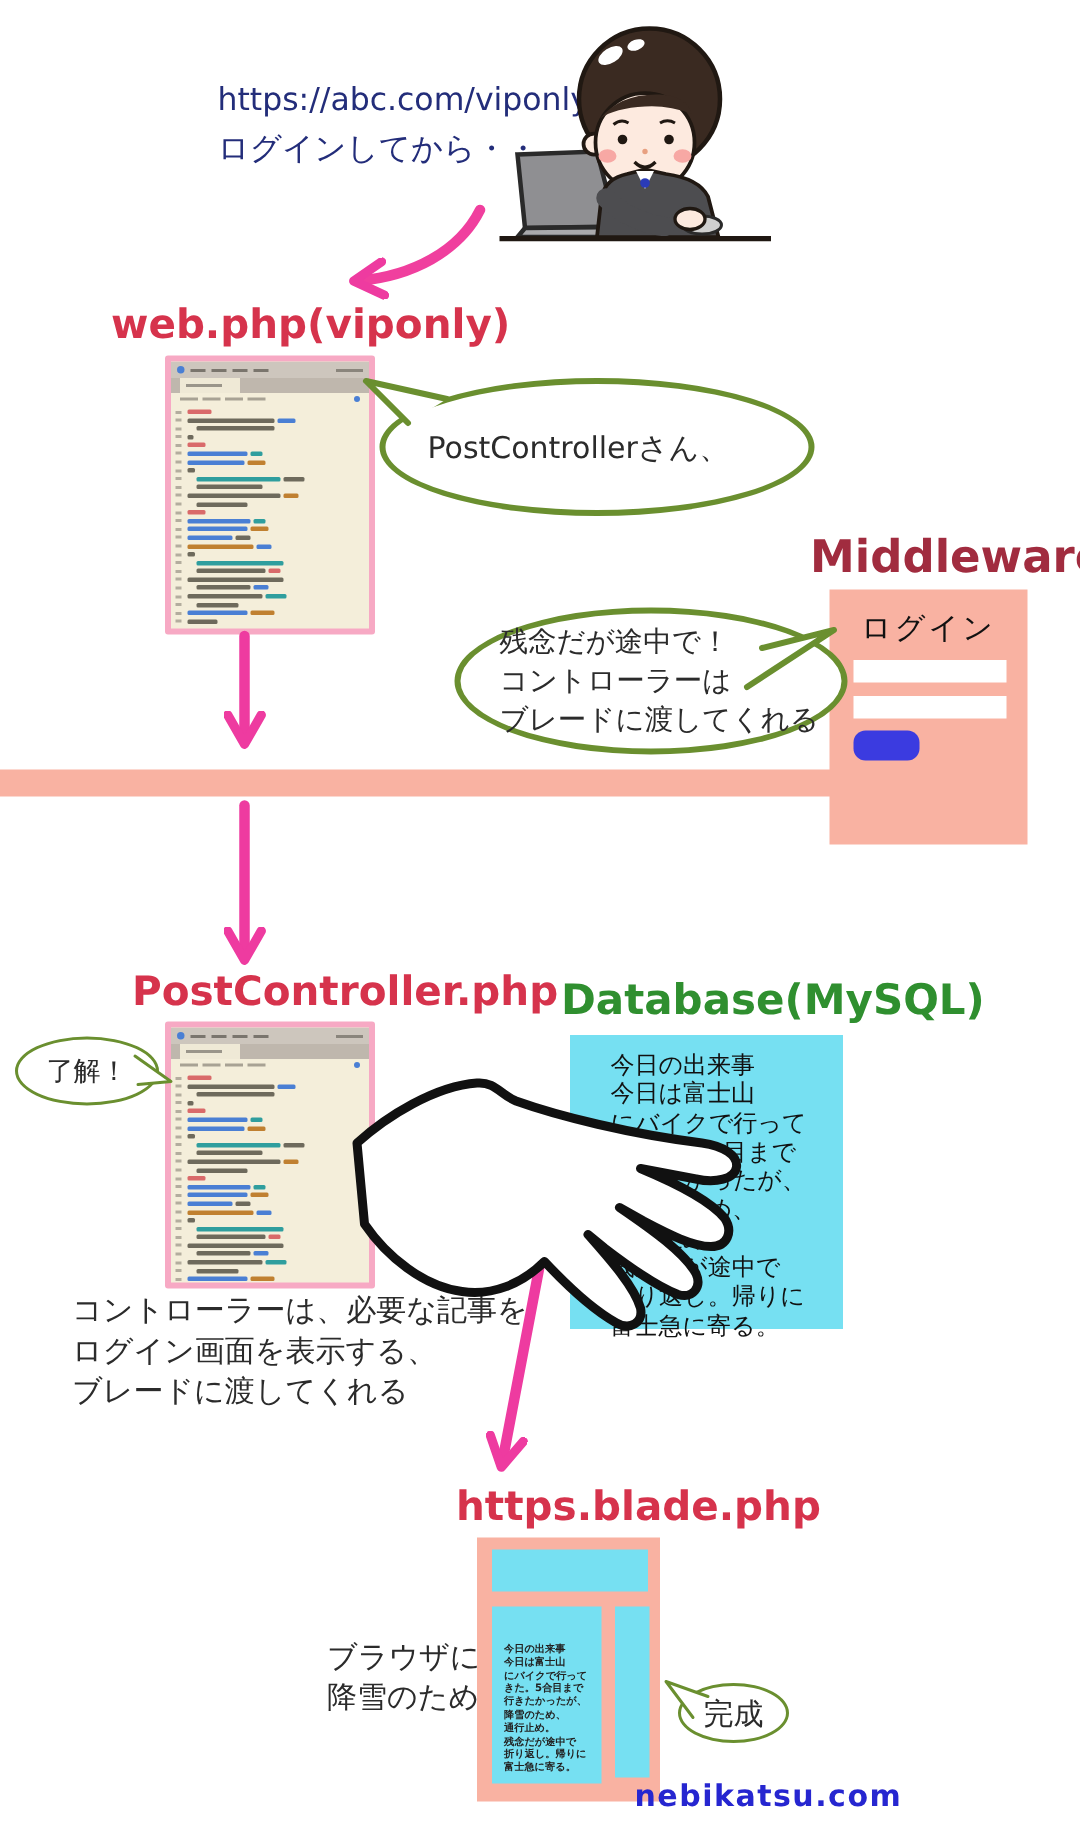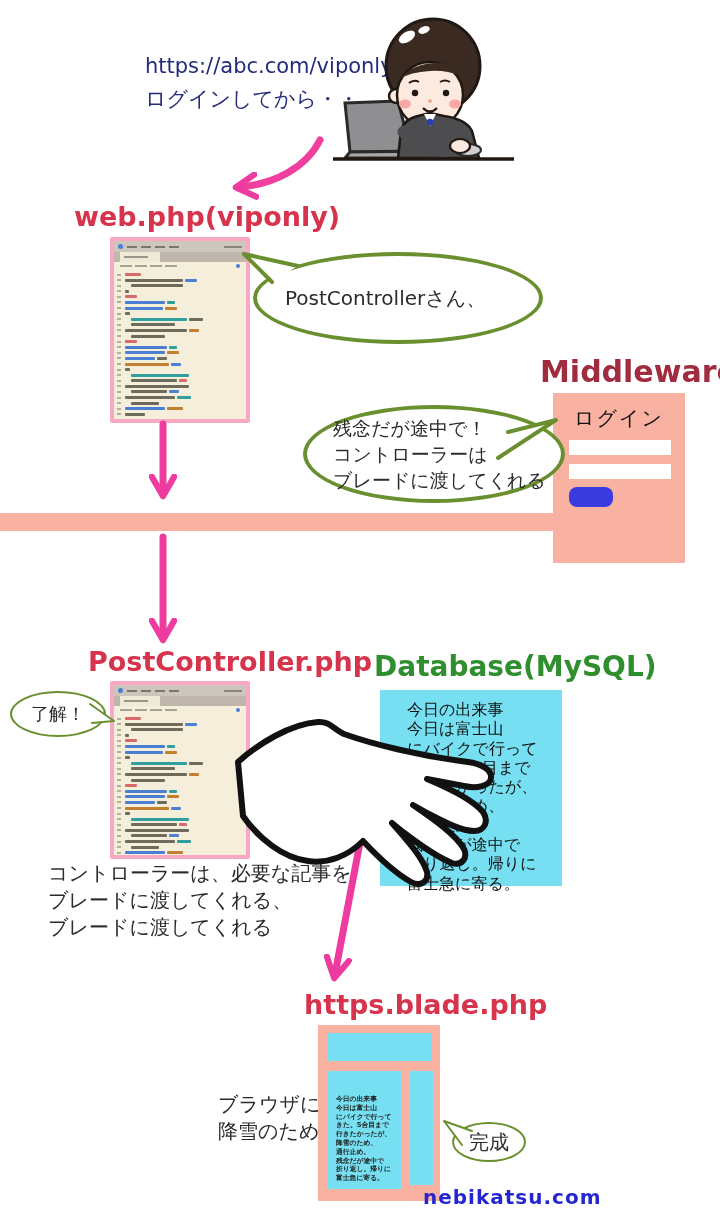--- a/index.html
+++ b/index.html
@@ -439,21 +439,21 @@
       <div>行きたかったが、</div>
       <div>降雪のため、</div>
       <div>通行止め。</div>
       <div>残念だが途中で</div>
       <div>折り返し。帰りに</div>
       <div>富士急に寄る。</div>
     </div>
 
   <div id="controller-note" class="abs">
     <div>コントローラーは、必要な記事を</div>
-    <div>ブレードに渡してくれる、</div>
+    <div>ログイン画面を表示する、</div>
     <div>ブレードに渡してくれる</div>
   </div>
 
   <div id="blade-box" class="abs">
     <div id="blade-header"></div>
     <div id="blade-main">
         <div>今日の出来事</div>
         <div>今日は富士山</div>
         <div>にバイクで行って</div>
         <div>きた。5合目まで</div>

